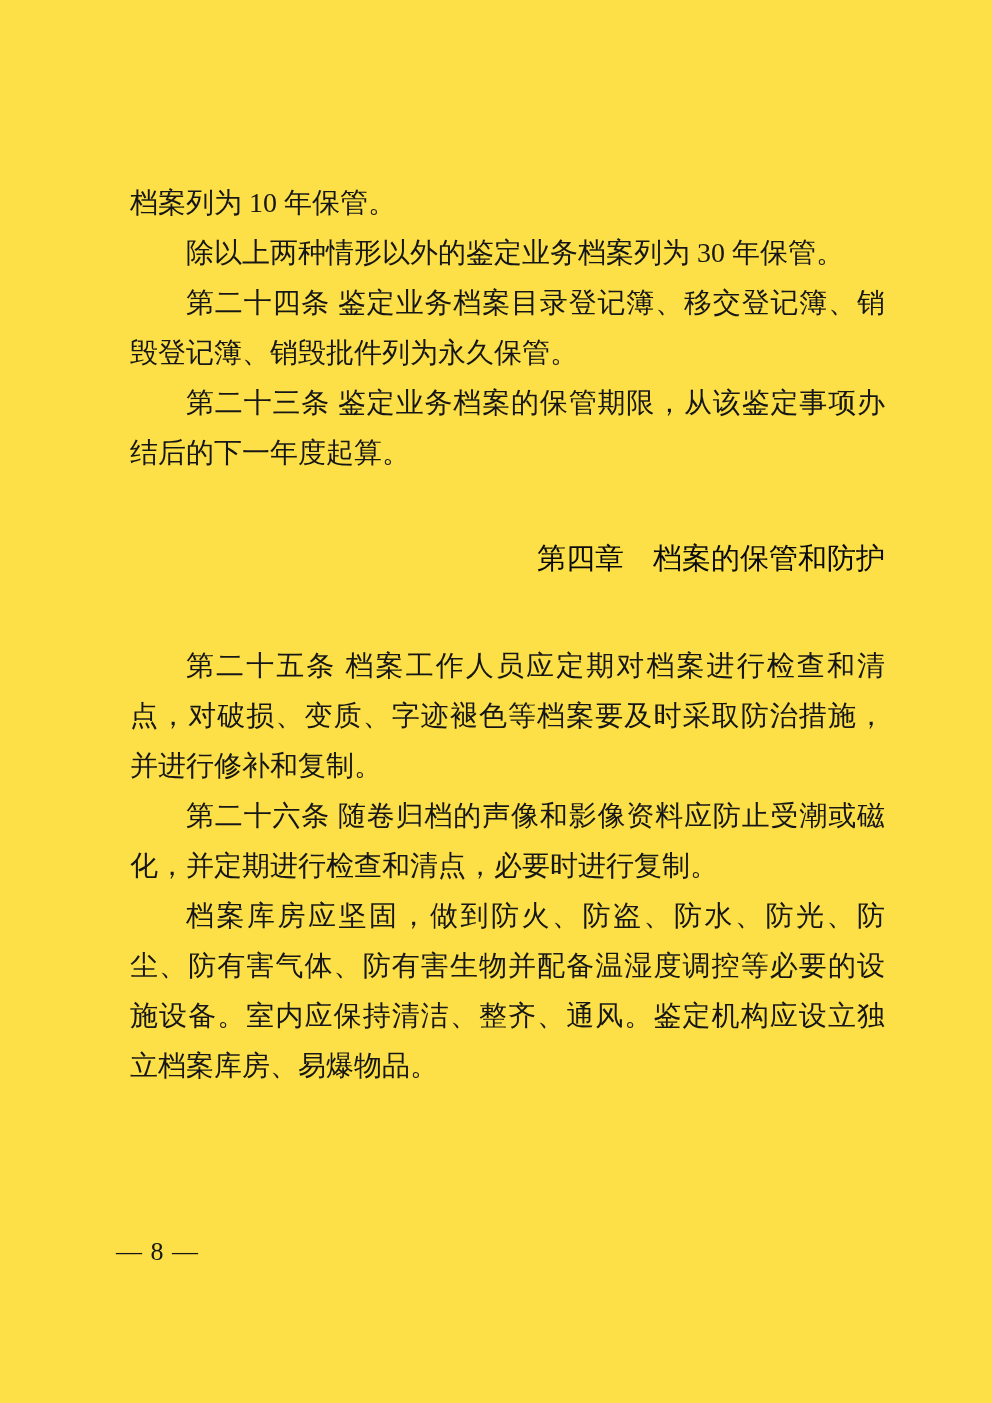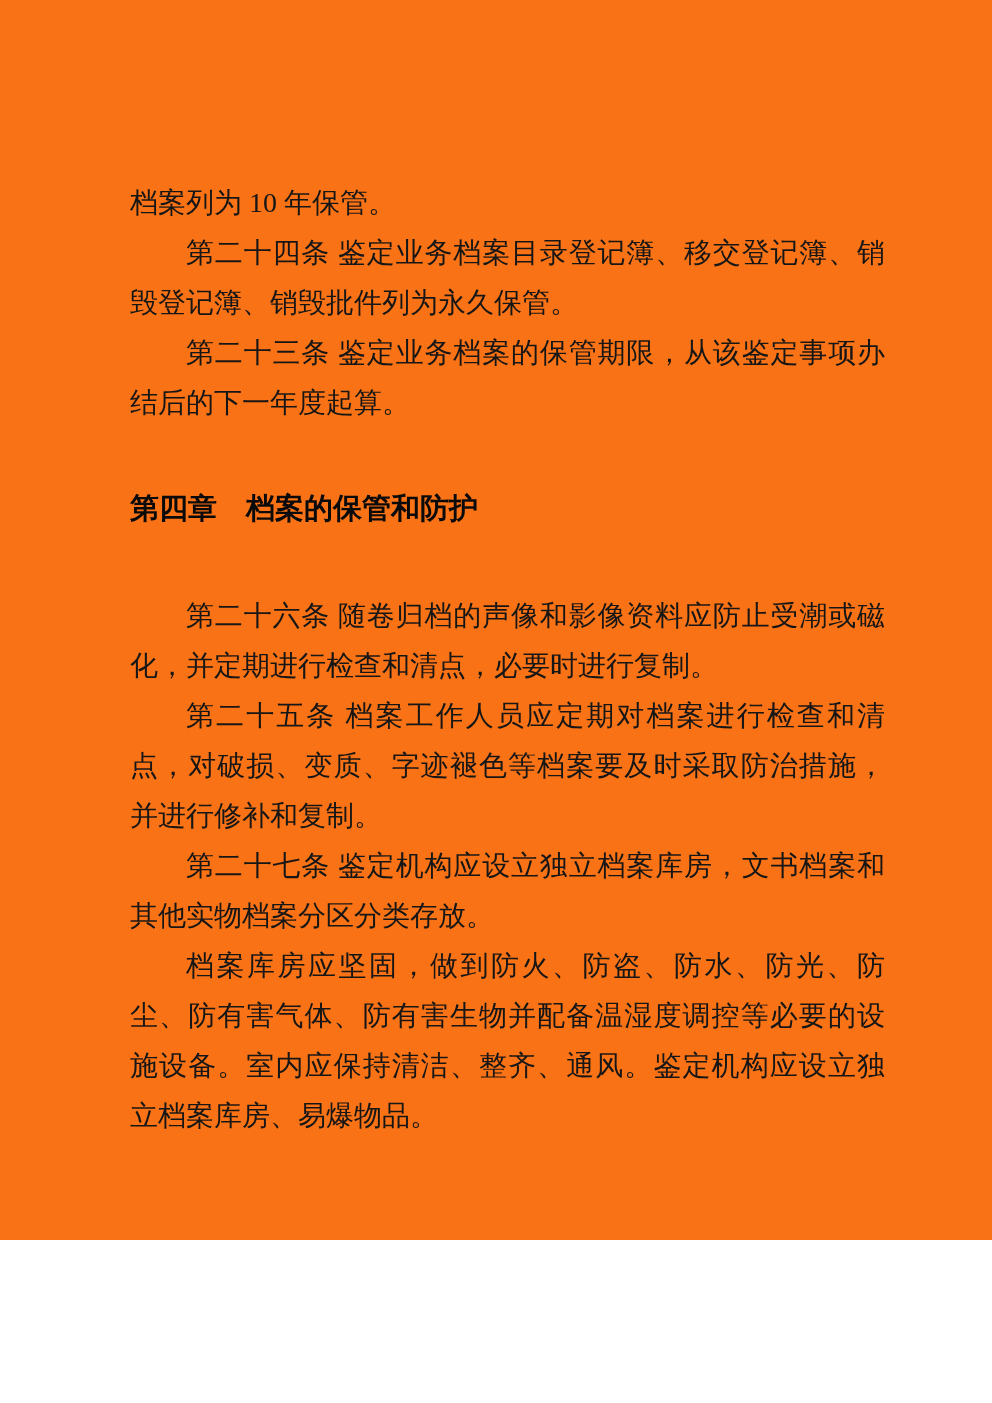--- a/index.html
+++ b/index.html
@@ -3,22 +3,22 @@
 <meta charset="utf-8">
 <style>
   html, body {
     margin: 0;
     padding: 0;
     background: #ffffff;
   }
   .page {
     position: relative;
     width: 992px;
-    height: 1240px;
-    background: #f97316;
+    height: 1403px;
+    background: #fde047;
     overflow: hidden;
     color: #161616;
   }
   .content {
     position: absolute;
     left: 130px;
     top: 178px;
     width: 755px;
     font-family: "Liberation Serif", "DejaVu Serif", serif;
     font-size: 28px;
@@ -27,24 +27,24 @@
     color: #161616;
   }
   .content p {
     margin: 0;
   }
   .content p.indent {
     text-indent: 2em;
   }
   .chapter-heading {
     font-family: "Liberation Sans", "DejaVu Sans", sans-serif;
-    font-weight: bold;
+    font-weight: normal;
     font-size: 29px;
     line-height: 50px;
-    text-align: left;
+    text-align: right;
     text-indent: 0;
     margin: 55px 0 58px 0;
     color: #0a0a0a;
   }
   .page-number {
     position: absolute;
     left: 116px;
     top: 1238px;
     font-family: "Liberation Serif", "DejaVu Serif", serif;
     font-size: 26px;
@@ -52,25 +52,25 @@
     color: #161616;
     letter-spacing: 1px;
   }
 </style>
 </head>
 <body>
 
 <div class="page">
   <div class="content">
     <p>档案列为 10 年保管。</p>
+    <p class="indent">除以上两种情形以外的鉴定业务档案列为 30 年保管。</p>
     <p class="indent">第二十四条 鉴定业务档案目录登记簿、移交登记簿、销毁登记簿、销毁批件列为永久保管。</p>
     <p class="indent">第二十三条 鉴定业务档案的保管期限，从该鉴定事项办结后的下一年度起算。</p>
 
     <h2 class="chapter-heading">第四章　档案的保管和防护</h2>
 
+    <p class="indent">第二十五条 档案工作人员应定期对档案进行检查和清点，对破损、变质、字迹褪色等档案要及时采取防治措施，并进行修补和复制。</p>
     <p class="indent">第二十六条 随卷归档的声像和影像资料应防止受潮或磁化，并定期进行检查和清点，必要时进行复制。</p>
-    <p class="indent">第二十五条 档案工作人员应定期对档案进行检查和清点，对破损、变质、字迹褪色等档案要及时采取防治措施，并进行修补和复制。</p>
-    <p class="indent">第二十七条 鉴定机构应设立独立档案库房，文书档案和其他实物档案分区分类存放。</p>
     <p class="indent">档案库房应坚固，做到防火、防盗、防水、防光、防尘、防有害气体、防有害生物并配备温湿度调控等必要的设施设备。室内应保持清洁、整齐、通风。鉴定机构应设立独立档案库房、易爆物品。</p>
   </div>
 
   <div class="page-number">— 8 —</div>
 </div>
 
 </body></html>

